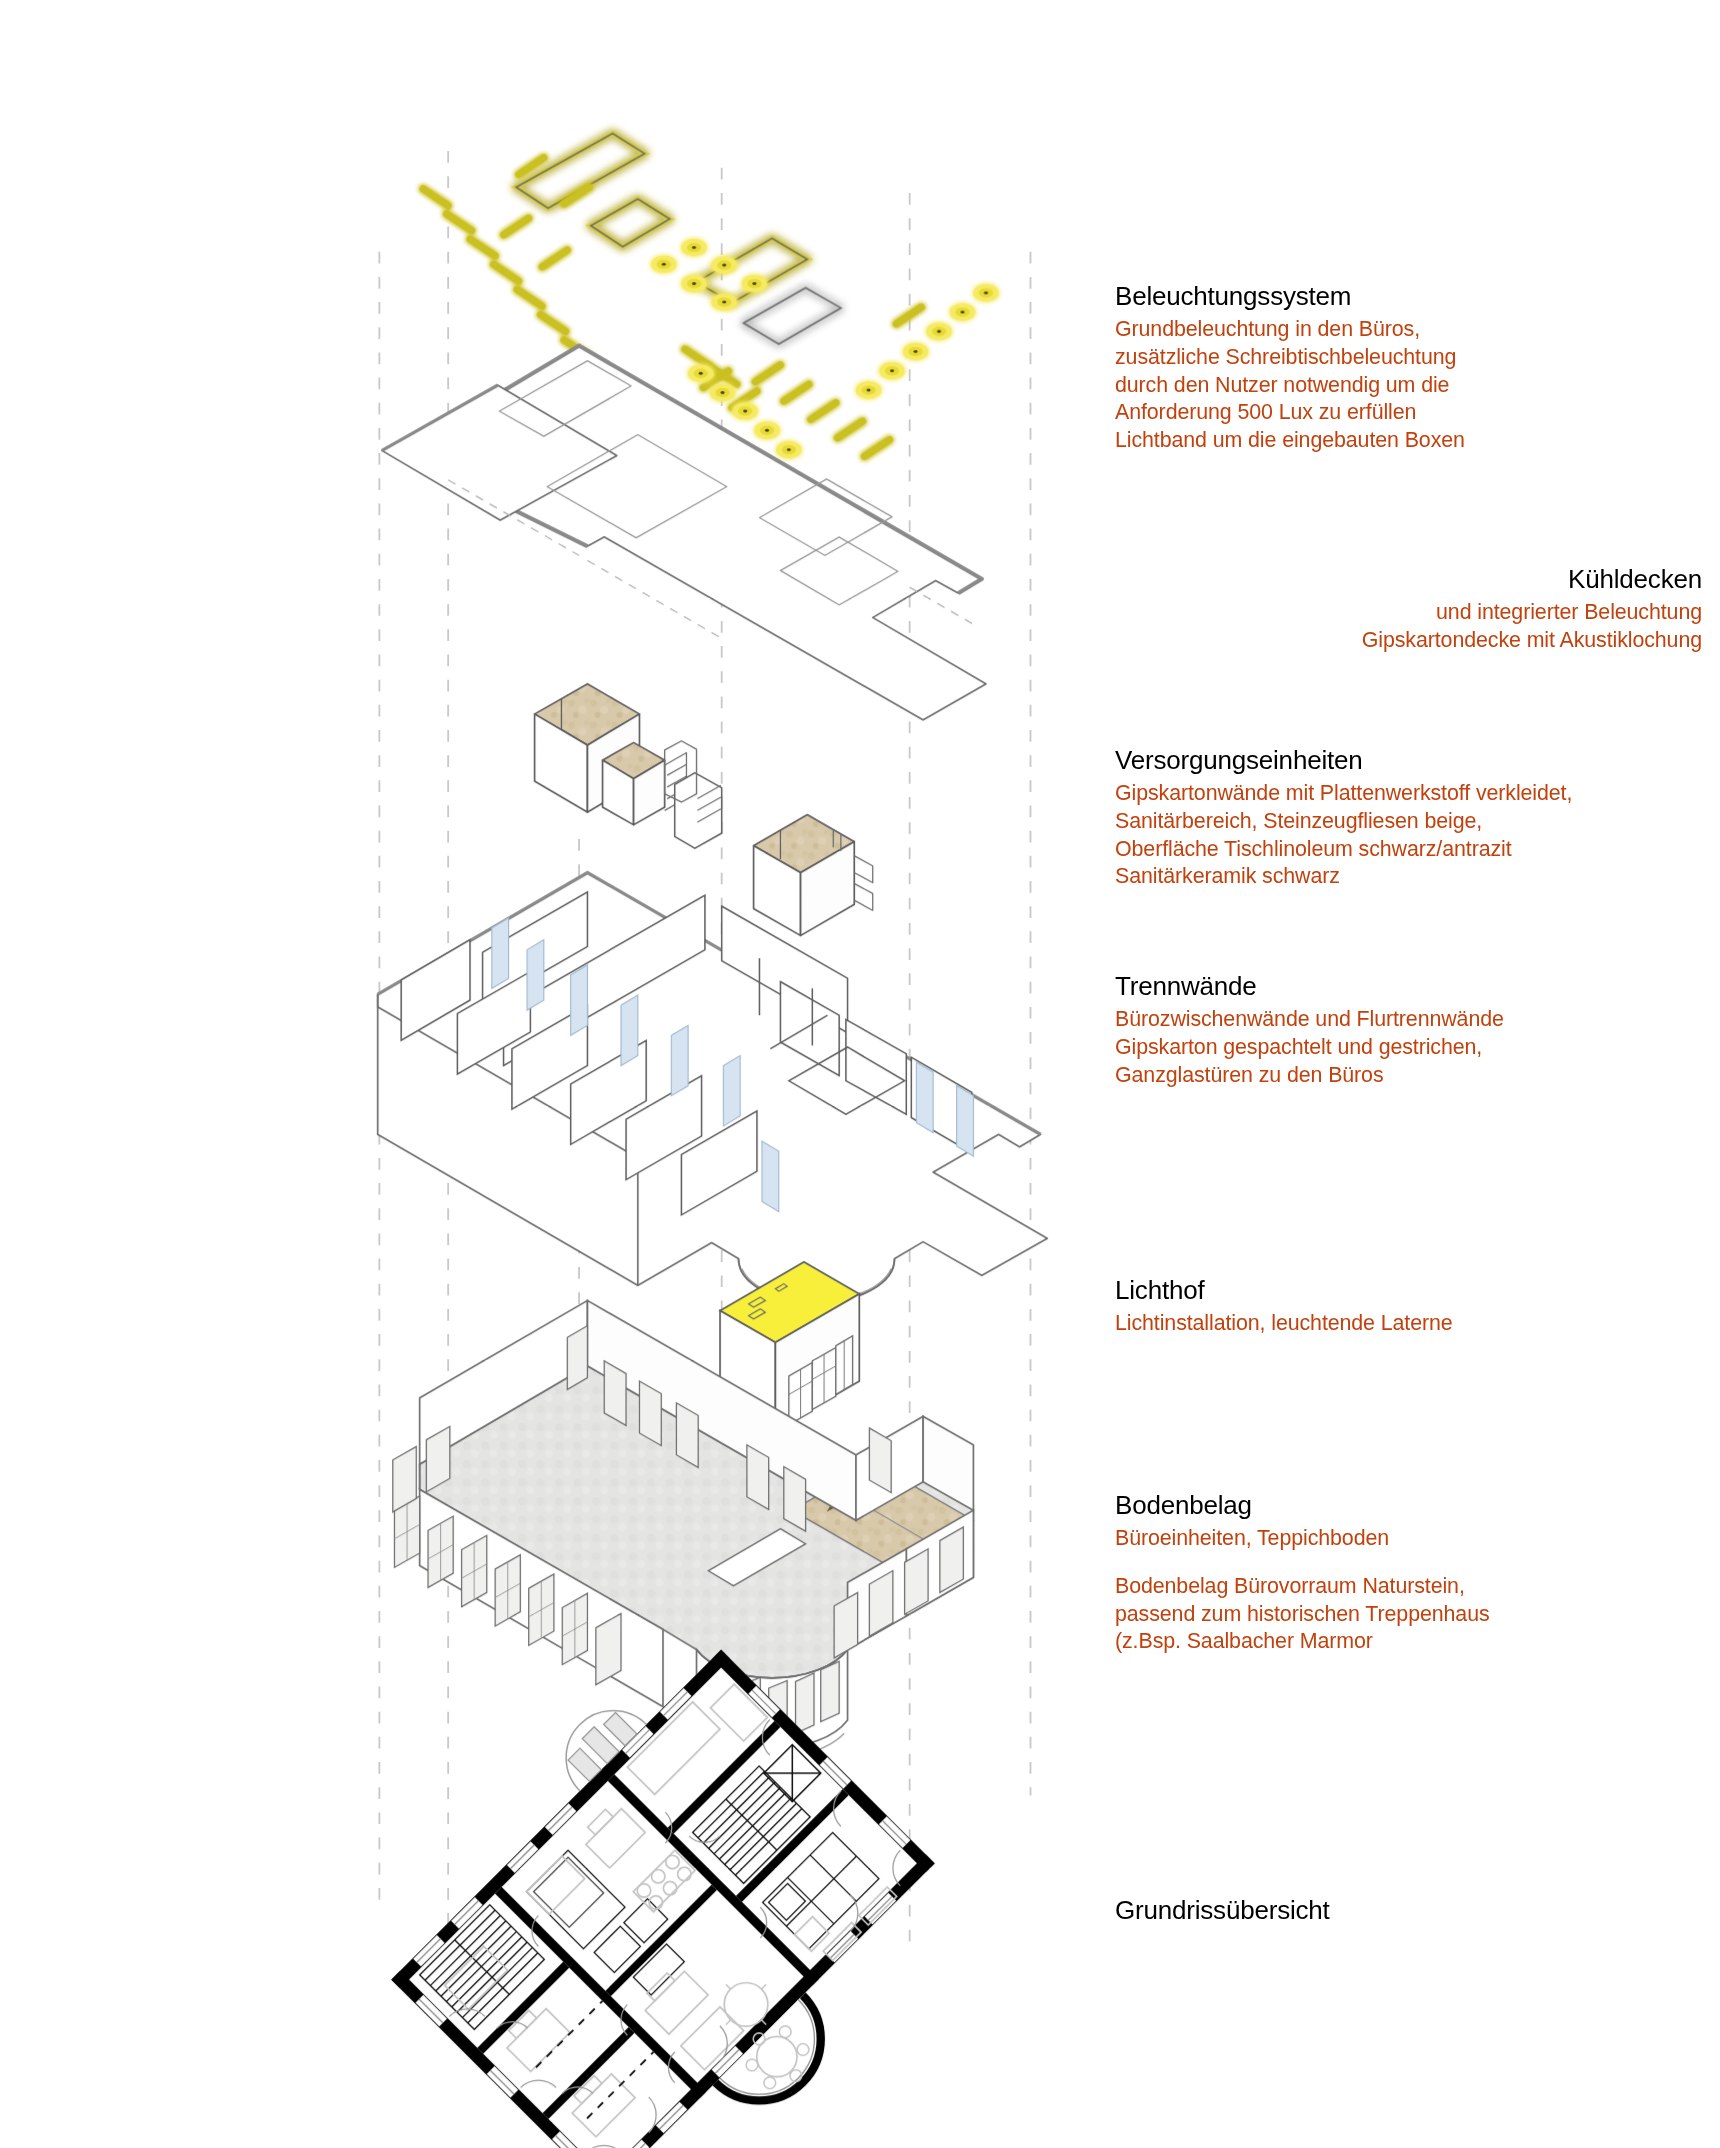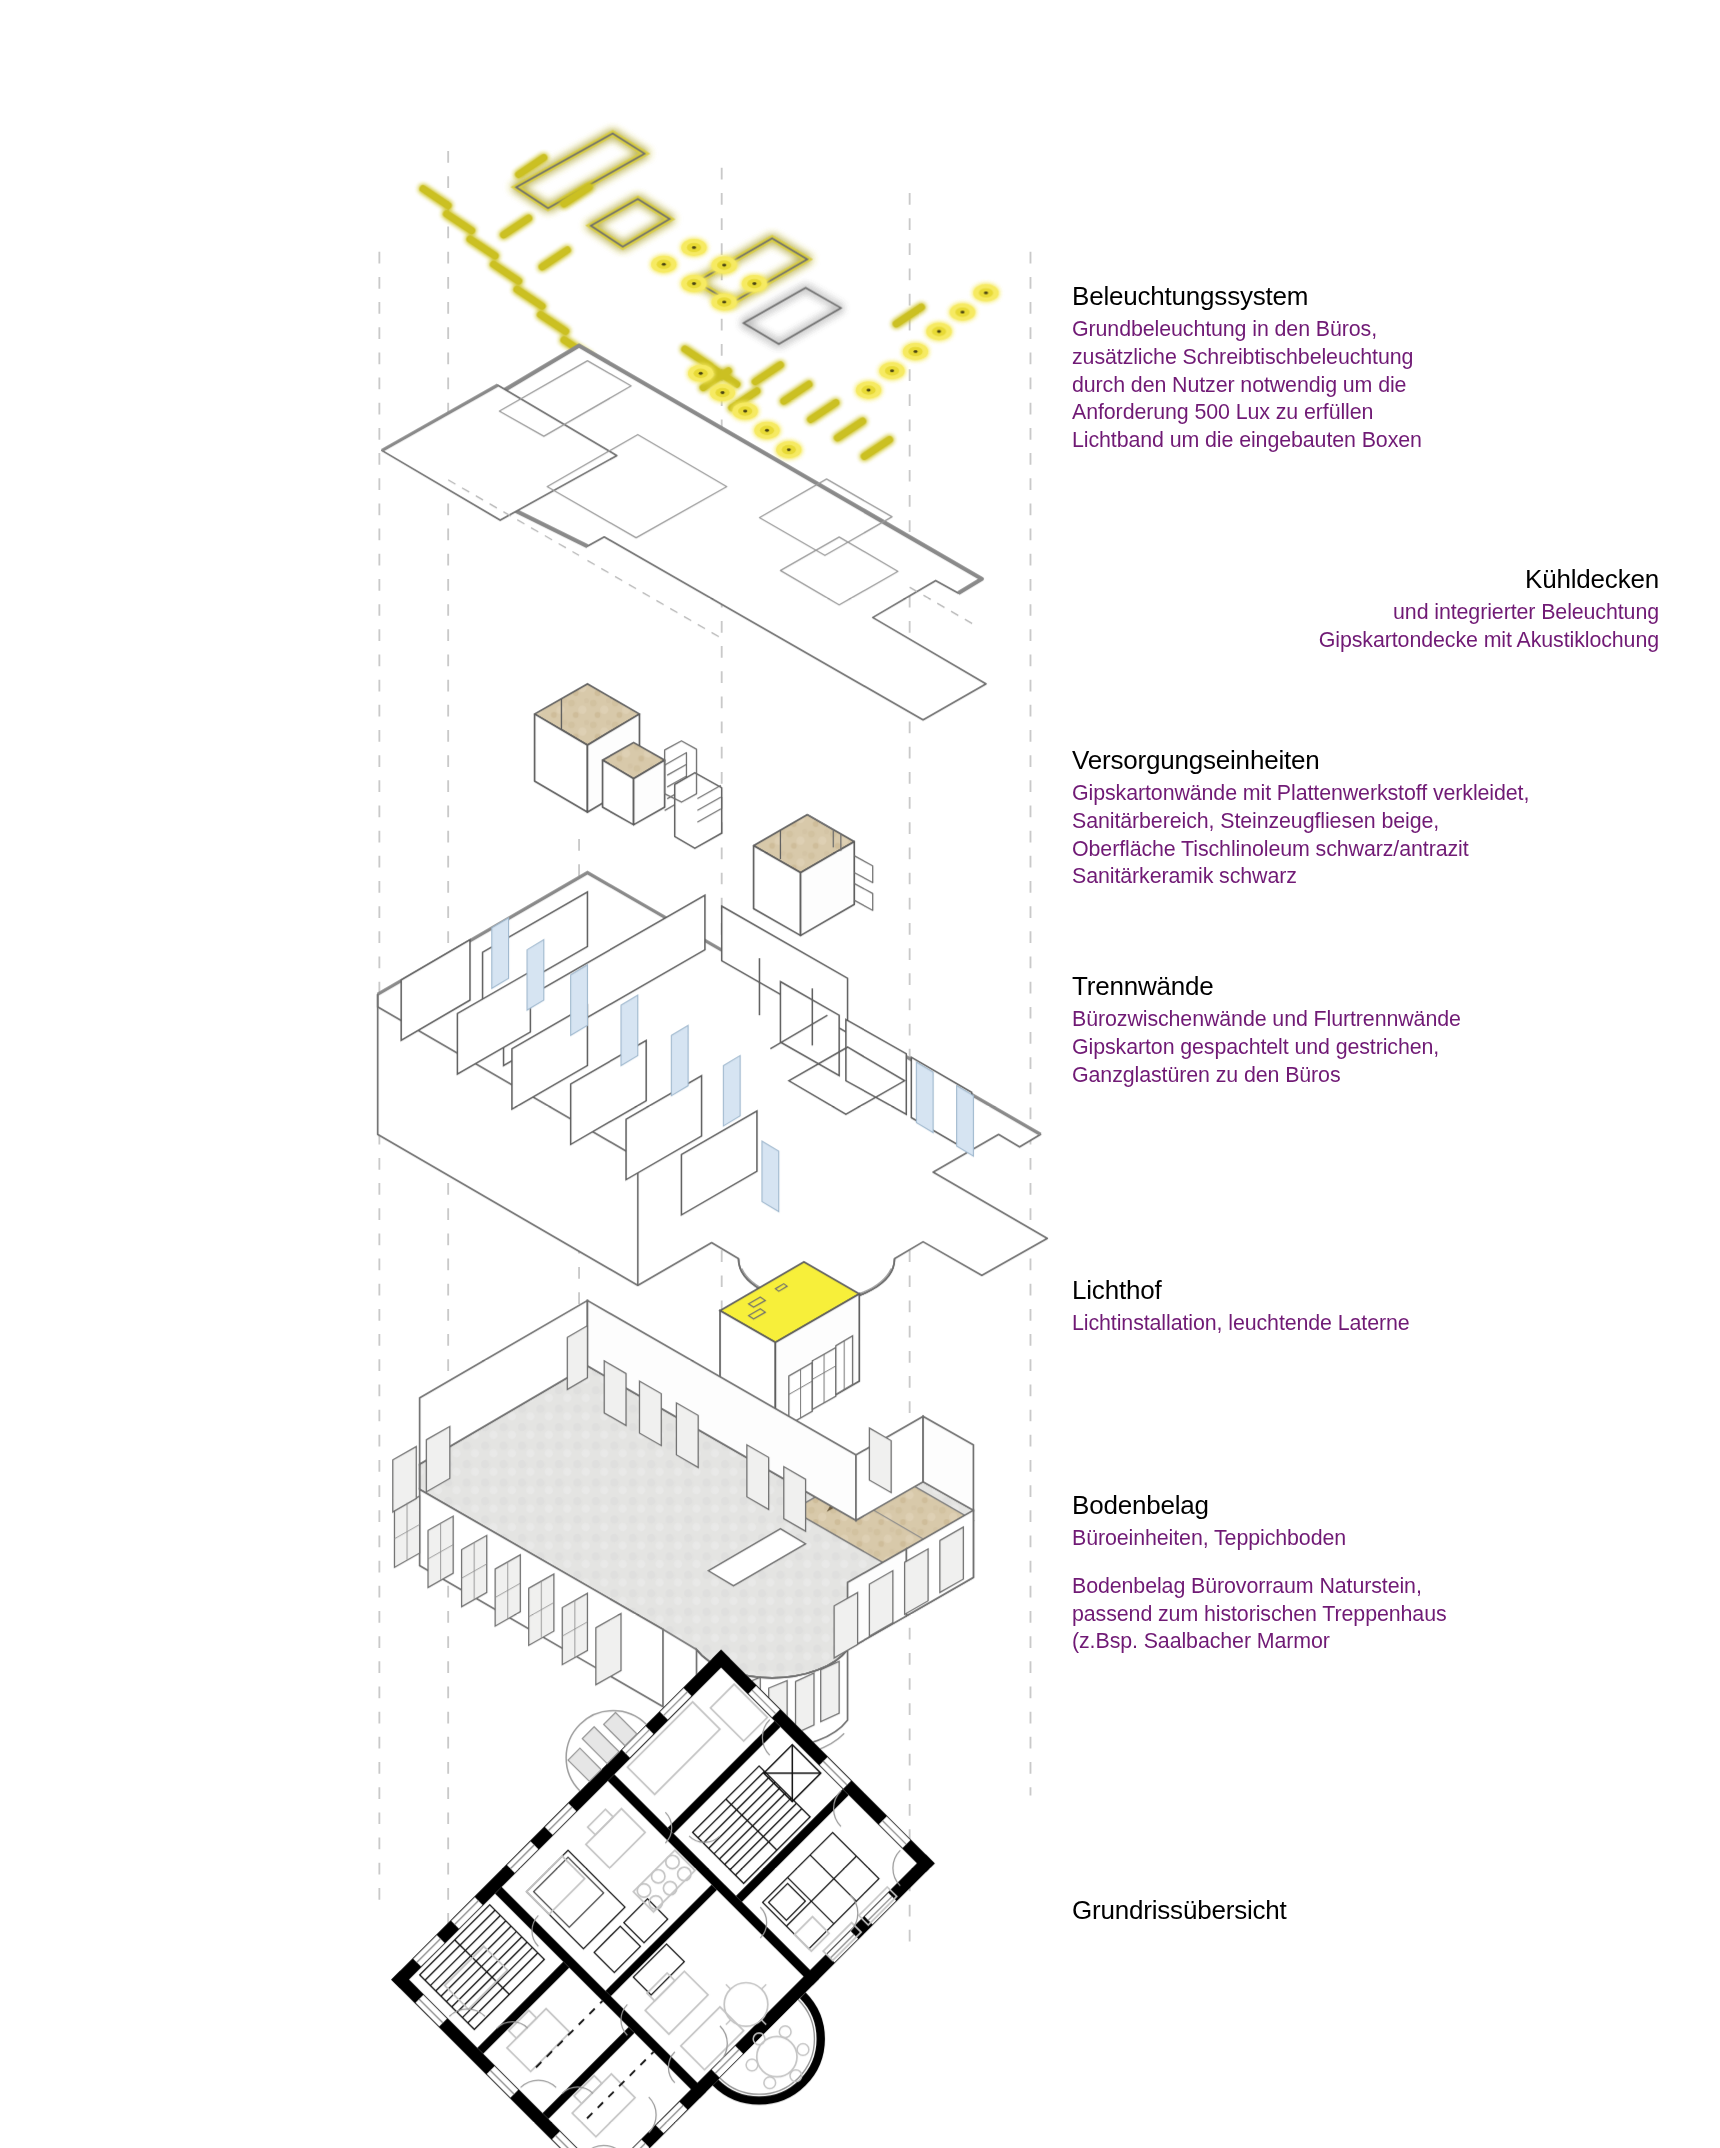--- a/index.html
+++ b/index.html
@@ -9,27 +9,27 @@
     font-family:"Liberation Sans","DejaVu Sans",sans-serif;
     -webkit-font-smoothing:antialiased;
   }
   #sheet{position:absolute;inset:0;background:#fff;}
 
   
   #drawing{position:absolute;left:0;top:0;width:1091px;height:2148px;}
   #drawing svg{position:absolute;left:0;top:0;width:1091px;height:2148px;overflow:visible;}
 
   
-  #captions{position:absolute;left:1072px;top:0;width:604px;height:1588px;}
+  #captions{position:absolute;left:1115px;top:0;width:604px;height:1588px;}
   .caption{position:absolute;left:0;width:587px;}
   .cap-title{
     font-size:26px;line-height:1.18;color:#000;font-weight:400;
     letter-spacing:-0.2px;margin:0 0 4.2px 0;white-space:nowrap;
   }
-  .cap-body{font-size:21.4px;line-height:1.30;color:#701a75;letter-spacing:-0.1px;}
+  .cap-body{font-size:21.4px;line-height:1.30;color:#c2410c;letter-spacing:-0.1px;}
   .cap-body .ln{display:block;white-space:nowrap;}
   .cap-body .gap{display:block;height:20px;}
 
   .c-light   {top:281px;}
   .c-cool    {top:564px;text-align:right;}
   .c-supply  {top:745px;}
   .c-part    {top:971px;}
   .c-court   {top:1275px;}
   .c-floor   {top:1490px;}
   .c-plan    {top:1895px;}

